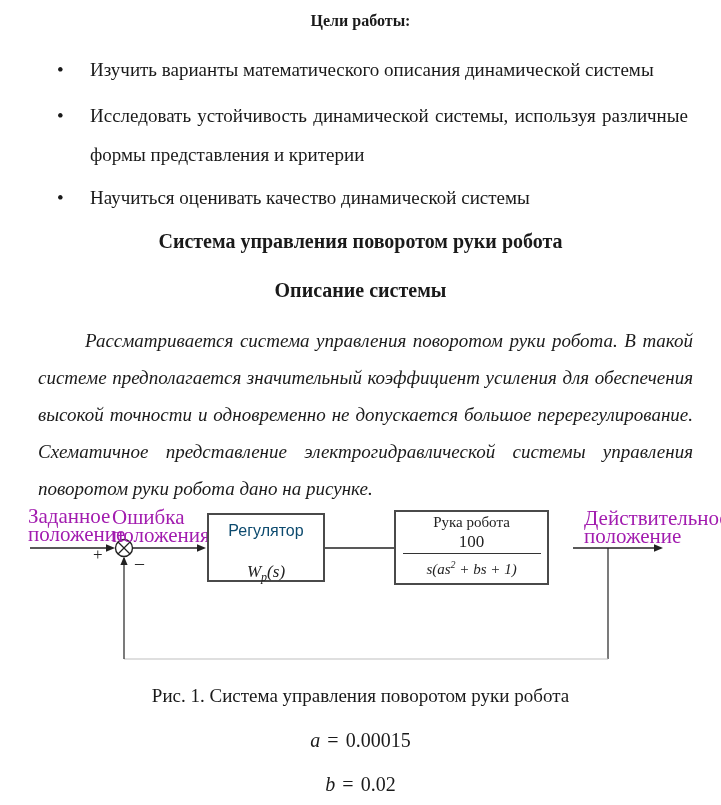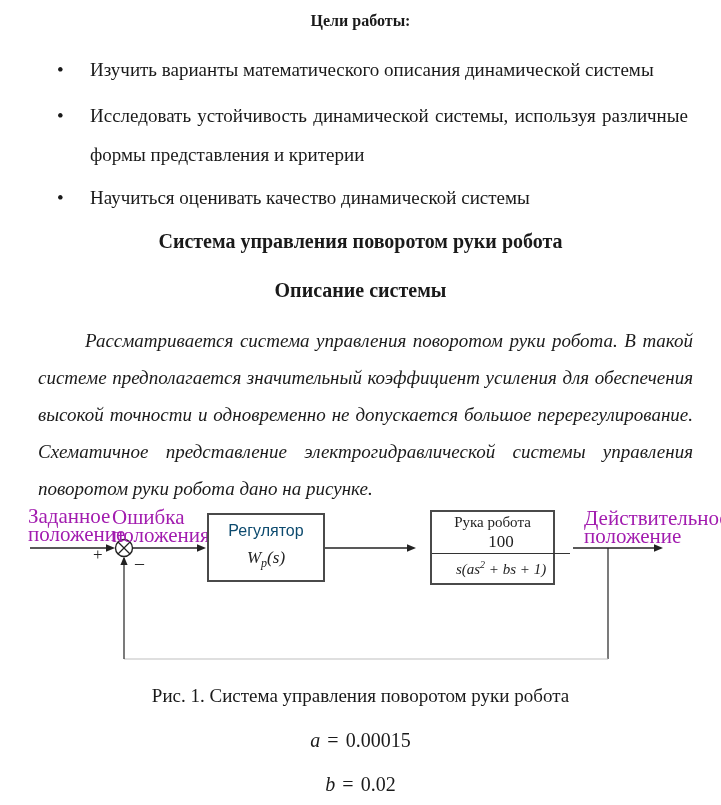--- a/index.html
+++ b/index.html
@@ -55,27 +55,27 @@
   .sign { position: absolute; font-size: 17px; line-height: 22px; color: #222; }
   .plus-sign  { left: 93px;  top: 48px; }
   .minus-sign { left: 135px; top: 56px; font-size: 18px; }
 
   .block {
     position: absolute; box-sizing: border-box;
     border: 2px solid #4a4a4a; background: #fff;
     text-align: center; color: #222;
   }
   .controller-block { left: 207px; top: 17px; width: 118px; height: 69px; }
-  .plant-block      { left: 430px; top: 14px; width: 125px; height: 75px; }
+  .plant-block      { left: 394px; top: 14px; width: 155px; height: 75px; }
 
   .controller-title {
     font-family: "Liberation Sans", sans-serif;
     font-size: 16px; line-height: 20px; margin-top: 6px; color: #0c4a6e;
   }
-  .controller-tf { font-size: 17px; line-height: 22px; margin-top: 6px; }
+  .controller-tf { font-size: 17px; line-height: 22px; margin-top: 20px; }
   .controller-tf .it { font-style: italic; }
   .controller-tf sub { font-size: 12px; font-style: italic; }
 
   .plant-title { font-size: 15px; line-height: 17px; margin-top: 2px; }
   .frac { display: inline-block; vertical-align: top; }
   .frac-num { font-size: 17px; line-height: 21px; text-align: center; }
   .frac-bar { border-top: 1.5px solid #333; width: 138px; margin: 1px auto 0; }
   .frac-den { font-size: 15px; line-height: 22px; font-style: italic; text-align: center; }
   .frac-den sup { font-size: 10px; }
 

